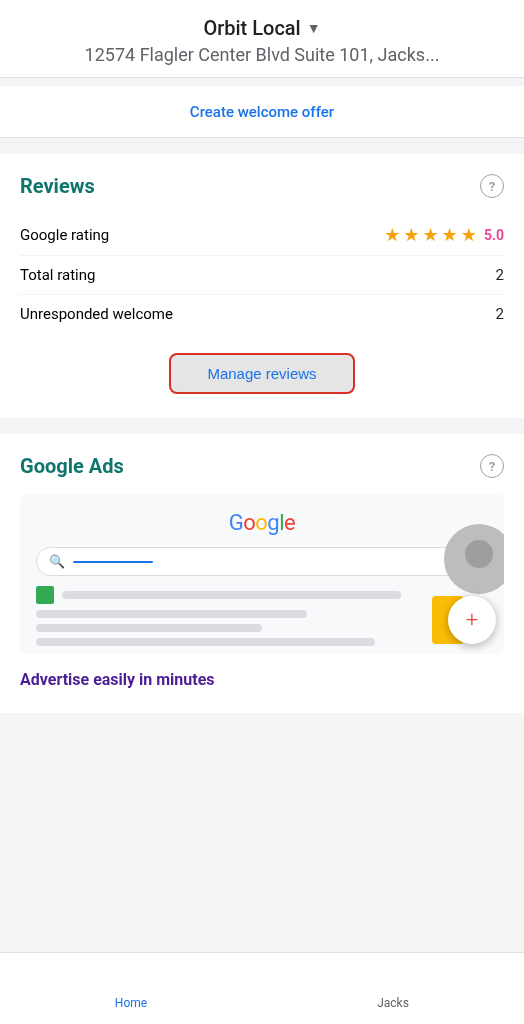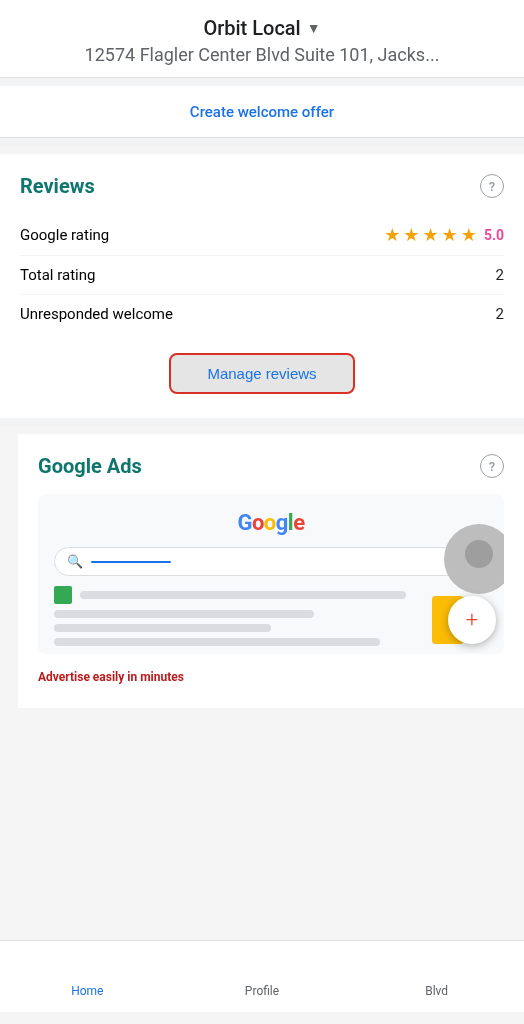--- a/index.html
+++ b/index.html
@@ -136,36 +136,35 @@
       cursor: pointer;
       text-align: center;
       width: fit-content;
     }
 
     
     .ads-section {
       background: #fff;
       padding: 20px 20px 24px;
       margin-top: 8px;
-      margin-left: 18px;
     }
     .google-ads-illustration {
       margin: 16px 0;
       background: #f8f9fa;
       border-radius: 8px;
       padding: 16px;
       position: relative;
       height: 160px;
       overflow: hidden;
     }
     .google-logo {
       text-align: center;
       margin-bottom: 12px;
       font-size: 22px;
-      font-weight: 700;
+      font-weight: 400;
       letter-spacing: -0.5px;
     }
     .g-blue { color: #4285f4; }
     .g-red { color: #ea4335; }
     .g-yellow { color: #fbbc05; }
     .g-green { color: #34a853; }
 
     .search-bar-mock {
       background: #fff;
       border: 1px solid #dadce0;
@@ -250,30 +249,30 @@
       position: absolute;
       right: 40px;
       bottom: 10px;
       width: 32px;
       height: 48px;
       background: #fbbc05;
       border-radius: 4px;
     }
 
     .ads-description {
-      font-size: 12px;
+      font-size: 16px;
       font-weight: 700;
-      color: #b91c1c;
+      color: #4c1d95;
       margin-top: 8px;
     }
 
     
     .bottom-nav {
       position: fixed;
-      bottom: 12px;
+      bottom: 0;
       left: 0;
       width: 524px;
       background: #fff;
       border-top: 1px solid #e0e0e0;
       display: flex;
       height: 72px;
     }
     .nav-item {
       flex: 1;
       display: flex;
@@ -399,32 +398,24 @@
   <div class="nav-item active">
     <span class="nav-icon">
       <svg viewBox="0 0 24 24" fill="#1a73e8" xmlns="http://www.w3.org/2000/svg">
         <path d="M2 7.5C2 6.5 2.5 5.8 3.3 5.3L8 2.5C9.2 1.8 10.6 1.8 11.8 2.5L19.2 6.8C20.2 7.4 20.8 8.4 20.8 9.5V19C20.8 20.1 19.9 21 18.8 21H14.5V15H9.5V21H5.2C4.1 21 3.2 20.1 3.2 19V9.5C3.2 8.8 2 8.2 2 7.5Z"></path>
       </svg>
     </span>
     <span class="nav-label">Home</span>
   </div>
 
 
-  <div class="nav-item">
-    <span class="nav-icon">
-      <svg viewBox="0 0 24 24" fill="#5f6368" xmlns="http://www.w3.org/2000/svg">
-        <path d="M3 17.25V21h3.75L17.81 9.94l-3.75-3.75L3 17.25zM20.71 7.04c.39-.39.39-1.02 0-1.41l-2.34-2.34c-.39-.39-1.02-.39-1.41 0l-1.83 1.83 3.75 3.75 1.83-1.83z"></path>
-      </svg>
-    </span>
-    <span class="nav-label">Profile</span>
-  </div>
 
   <div class="nav-item">
     <span class="nav-icon">
       <svg viewBox="0 0 24 24" fill="#5f6368" xmlns="http://www.w3.org/2000/svg">
         <circle cx="5" cy="12" r="2"></circle>
         <circle cx="12" cy="12" r="2"></circle>
         <circle cx="19" cy="12" r="2"></circle>
       </svg>
     </span>
-    <span class="nav-label">Blvd</span>
+    <span class="nav-label">Jacks</span>
   </div>
 </nav>
 
 </body></html>

